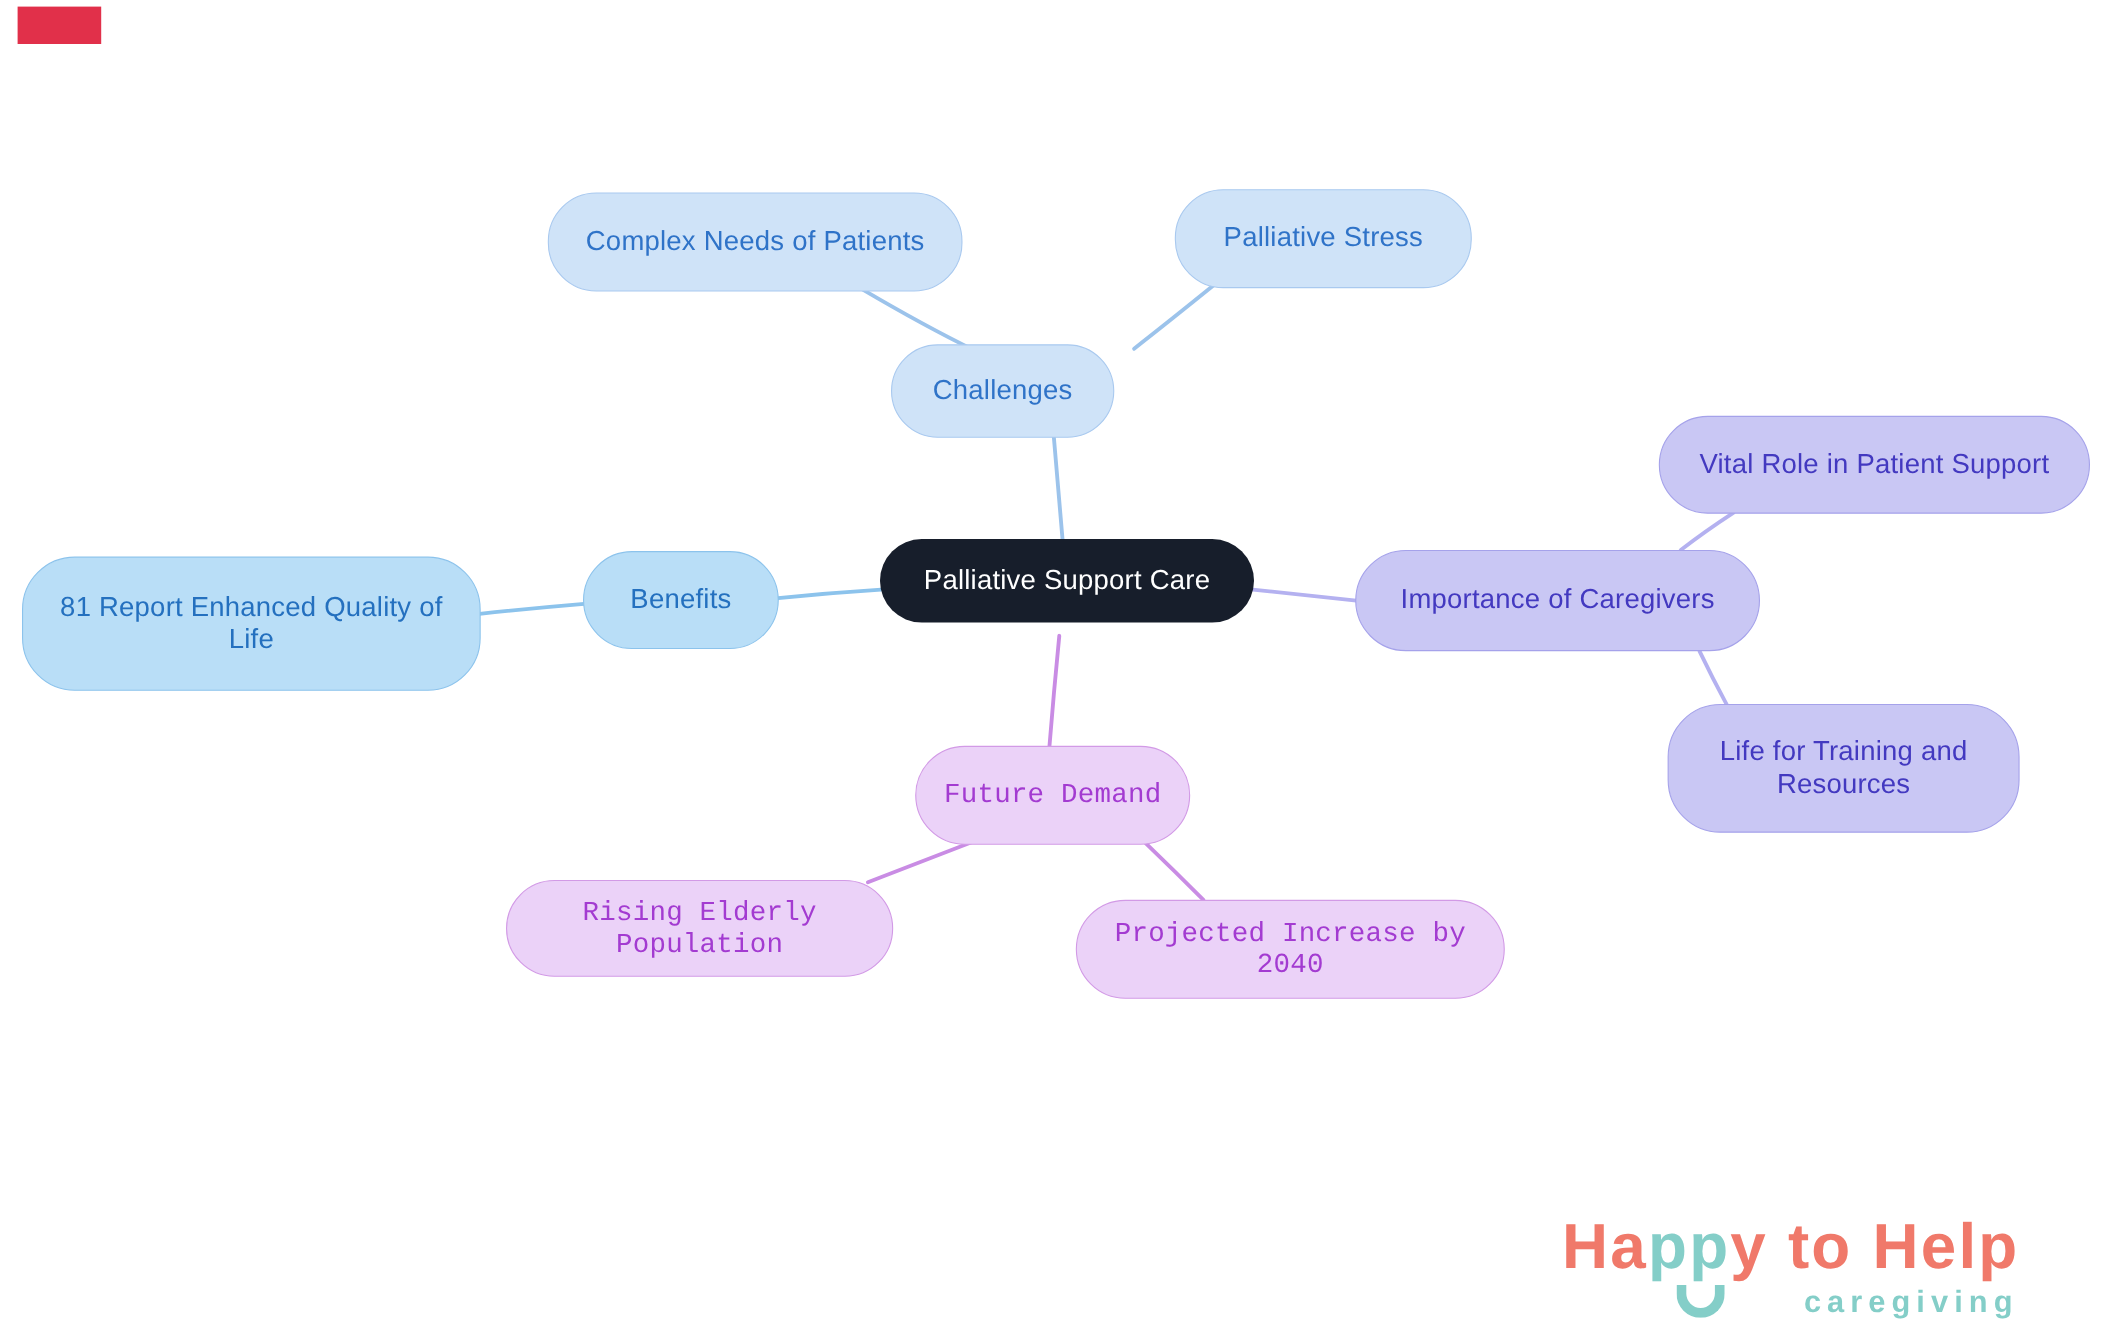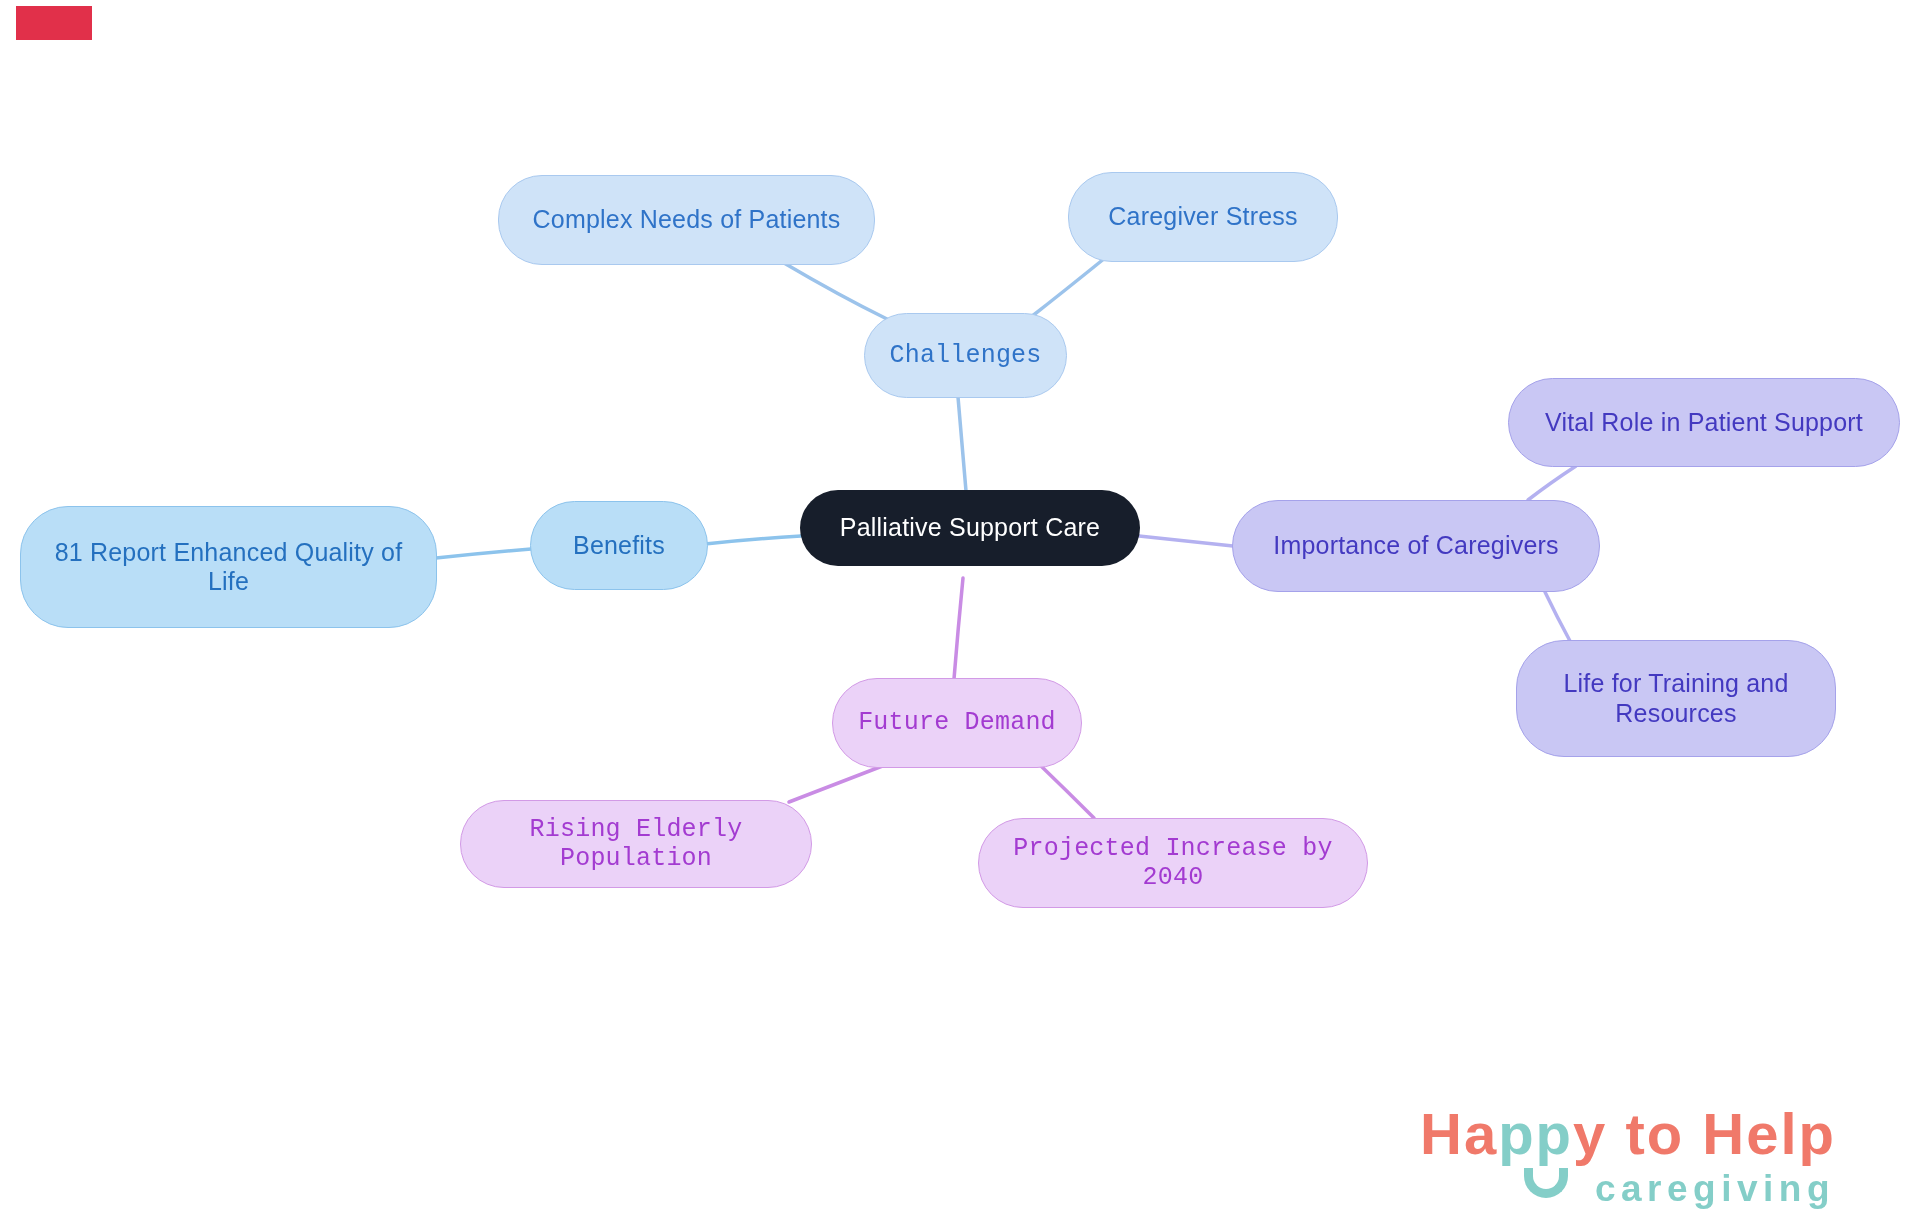--- a/index.html
+++ b/index.html
@@ -33,21 +33,21 @@
                      color: var(--orchidText);     border-radius: 45px; font-family: Liberation Mono, monospace; }
 
   .logo { position: absolute; left: 1420px; top: 1102px; width: 455px; height: 105px; }
   .logo-wordmark { font-size: 58px; font-weight: bold; letter-spacing: 2px;
                    line-height: 64px; white-space: nowrap; }
   .logo-wordmark .coral { color: var(--logoCoral); }
   .logo-wordmark .teal  { color: var(--logoTeal); }
   .smile { position: absolute; left: 104px; top: 66px; width: 44px; height: 30px;
            border: 9px solid var(--logoTeal); border-top: none;
            border-radius: 0 0 24px 24px; }
-  .tagline { position: absolute; right: 40px; top: 66px; font-size: 37px; font-weight: bold;
+  .tagline { position: absolute; right: 40px; top: 66px; font-size: 28px; font-weight: bold;
              letter-spacing: 5.5px; color: var(--logoTeal); }
 </style>
 </head>
 <body>
 
 <div class="canvas">
 
   <div class="marker"></div>
 
   <svg class="edges" viewBox="0 0 1920 1215" xmlns="http://www.w3.org/2000/svg">
@@ -59,25 +59,25 @@
     <path class="e-peri" d="M 1139 536 Q 1186 541 1233 546"></path>
     <path class="e-peri" d="M 1528 500 Q 1550 483 1576 466"></path>
     <path class="e-peri" d="M 1545 592 Q 1557 617 1570 641"></path>
     <path class="e-orchid" d="M 963 578 Q 958 629 954 679"></path>
     <path class="e-orchid" d="M 885 765 Q 836 784 789 802"></path>
     <path class="e-orchid" d="M 1041 766 Q 1068 792 1094 818"></path>
   </svg>
 
   <div class="node central" style="left:800px; top:490px; width:340px; height:76px;">Palliative Support Care</div>
 
-  <div class="node paleblue" style="left:864px; top:313px; width:203px; height:85px;font-family:Liberation Mono, monospace;">Challenges</div>
+  <div class="node paleblue" style="left:810px; top:313px; width:203px; height:85px;">Challenges</div>
 
   <div class="node paleblue" style="left:498px; top:175px; width:377px; height:90px;">Complex Needs of Patients</div>
 
-  <div class="node paleblue" style="left:1068px; top:172px; width:270px; height:90px;">Caregiver Stress</div>
+  <div class="node paleblue" style="left:1068px; top:172px; width:270px; height:90px;">Palliative Stress</div>
 
   <div class="node skyblue" style="left:530px; top:501px; width:178px; height:89px;">Benefits</div>
 
   <div class="node skyblue" style="left:20px; top:506px; width:417px; height:122px; border-radius:48px;">81 Report Enhanced Quality of Life</div>
 
   <div class="node periwinkle" style="left:1232px; top:500px; width:368px; height:92px;">Importance of Caregivers</div>
 
   <div class="node periwinkle" style="left:1508px; top:378px; width:392px; height:89px;">Vital Role in Patient Support</div>
 
   <div class="node periwinkle" style="left:1516px; top:640px; width:320px; height:117px; border-radius:48px;">Life for Training and Resources</div>

